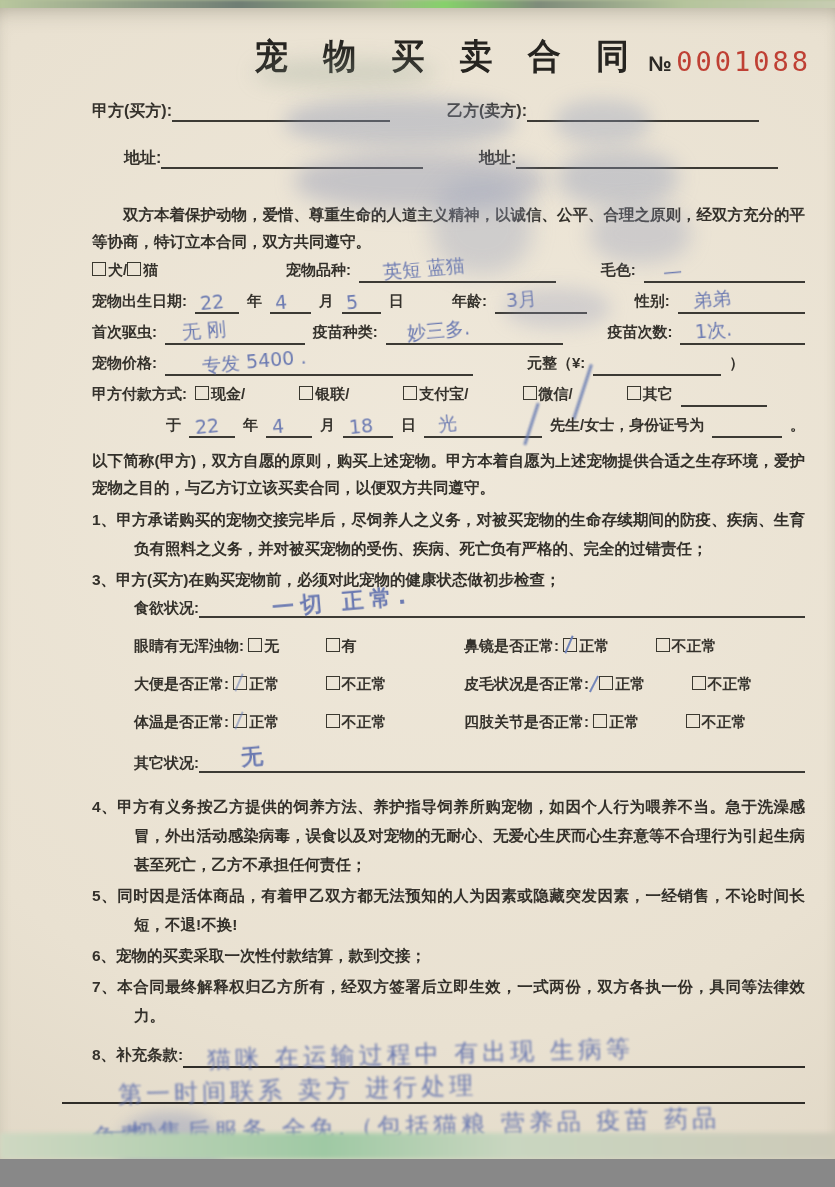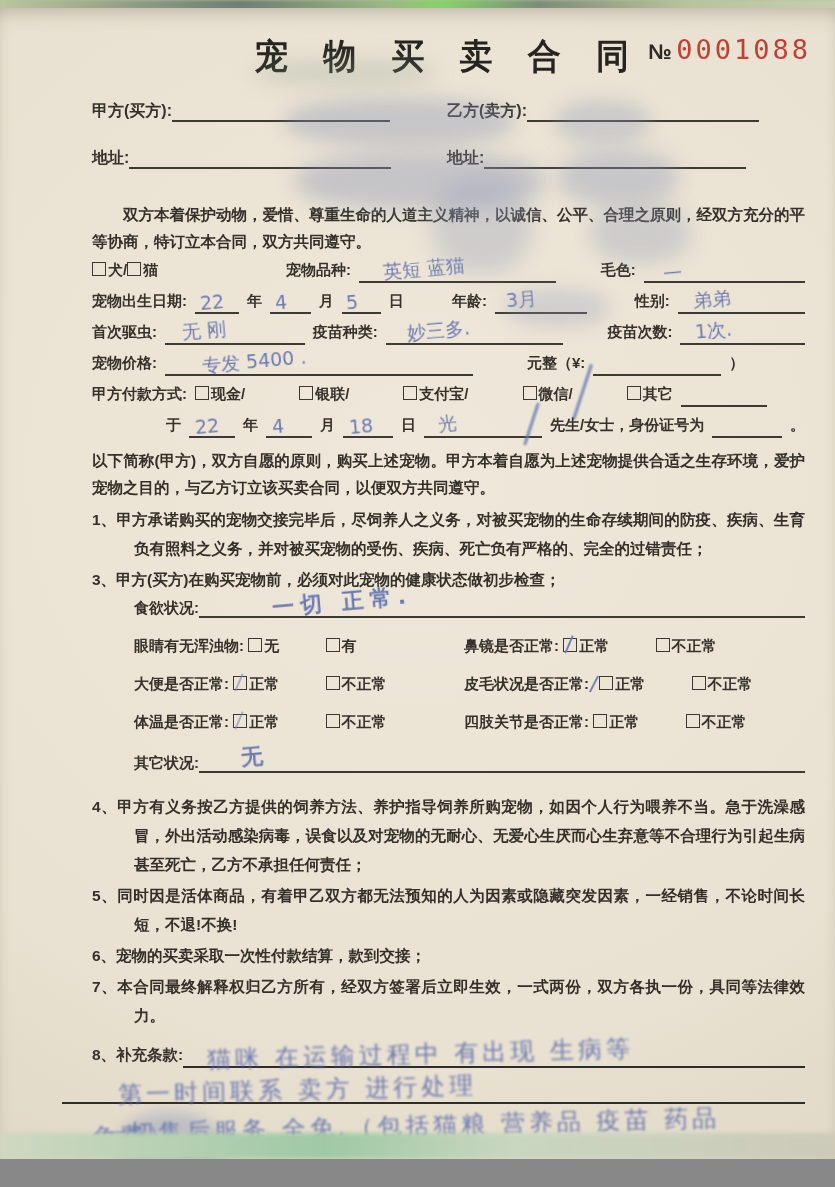--- a/index.html
+++ b/index.html
@@ -25,21 +25,21 @@
       radial-gradient(130% 90% at 50% 40%, #efe8da 0%, #e9e1d1 55%, #ded5c3 85%, #d5ccba 100%);
     box-sizing:border-box;
     padding:26px 30px 0 92px;
     box-shadow:inset 0 14px 22px -14px rgba(90,90,70,.45), inset 0 -10px 18px -12px rgba(90,100,80,.4);
   }
   .titlebar{position:relative;text-align:center;height:52px;}
   .title{
     display:inline-block;font-size:33px;font-weight:800;letter-spacing:13px;
     color:#262420;transform:scaleY(1.05);
   }
-  .serial{position:absolute;right:-6px;top:0;white-space:nowrap;}
+  .serial{position:absolute;right:-6px;top:12px;white-space:nowrap;}
   .serial .pre{font-size:21px;font-weight:700;color:#2c2a26;}
   .serial .num{font-family:"DejaVu Sans Mono",monospace;font-size:27px;color:#bf4034;letter-spacing:3px;}
   .row{display:flex;}
   .lbl{font-weight:700;white-space:nowrap;font-size:16px;}
   .small-lbl{font-weight:700;white-space:nowrap;font-size:15px;}
   .uline{display:inline-block;border-bottom:2px solid #3c3a34;height:20px;position:relative;}
   .parties{margin-top:14px;}
   .parties .row{margin-bottom:25px;}
   .parties .col-l{flex:0 0 355px;display:flex;align-items:flex-end;}
   .parties .col-r{flex:1;display:flex;align-items:flex-end;}
@@ -92,21 +92,21 @@
       <div class="row">
         <div class="col-l">
           <span class="lbl">甲方(买方):</span>
           <span class="uline" style="width:218px"></span>
         </div>
         <div class="col-r">
           <span class="lbl">乙方(卖方):</span>
           <span class="uline" style="width:232px"></span>
         </div>
       </div>
-      <div class="row" style="margin-bottom:8px;">
+      <div class="row" style="margin-bottom:8px;margin-left:32px;">
         <div class="col-l">
           <span class="lbl">地址:</span>
           <span class="uline" style="width:262px"></span>
         </div>
         <div class="col-r">
           <span class="lbl">地址:</span>
           <span class="uline" style="width:262px"></span>
         </div>
       </div>
     </div>

